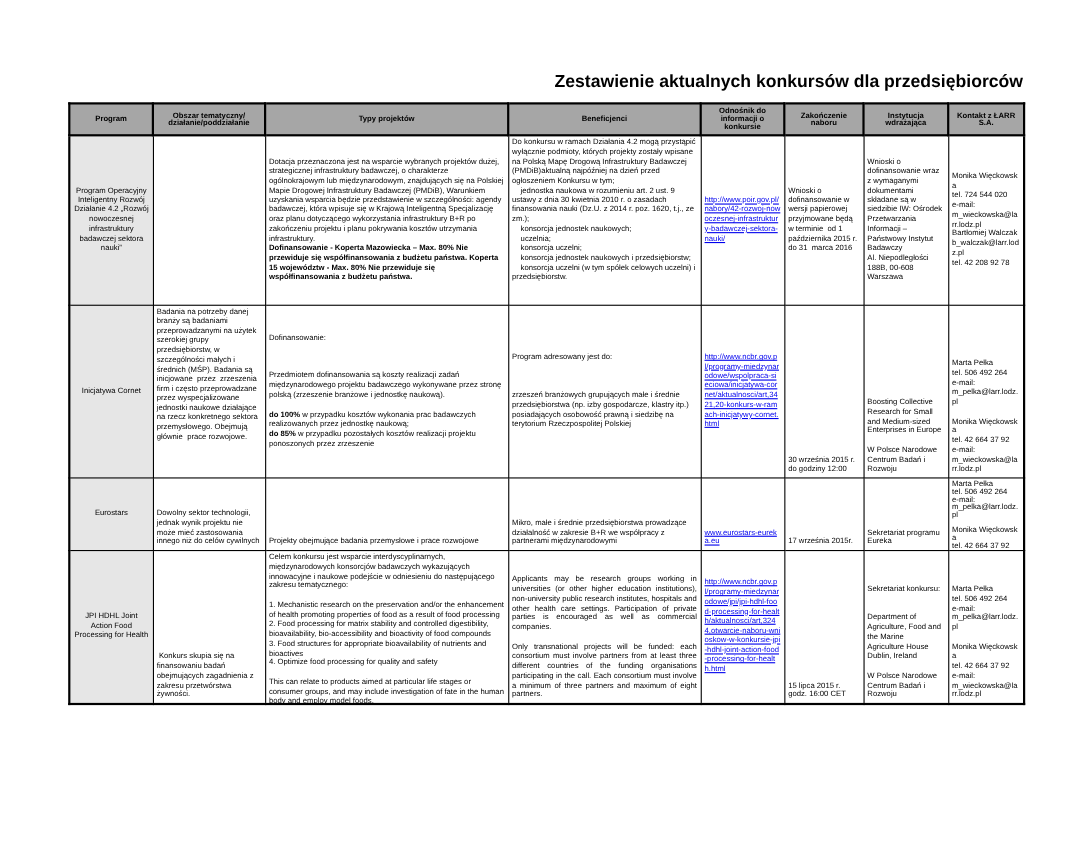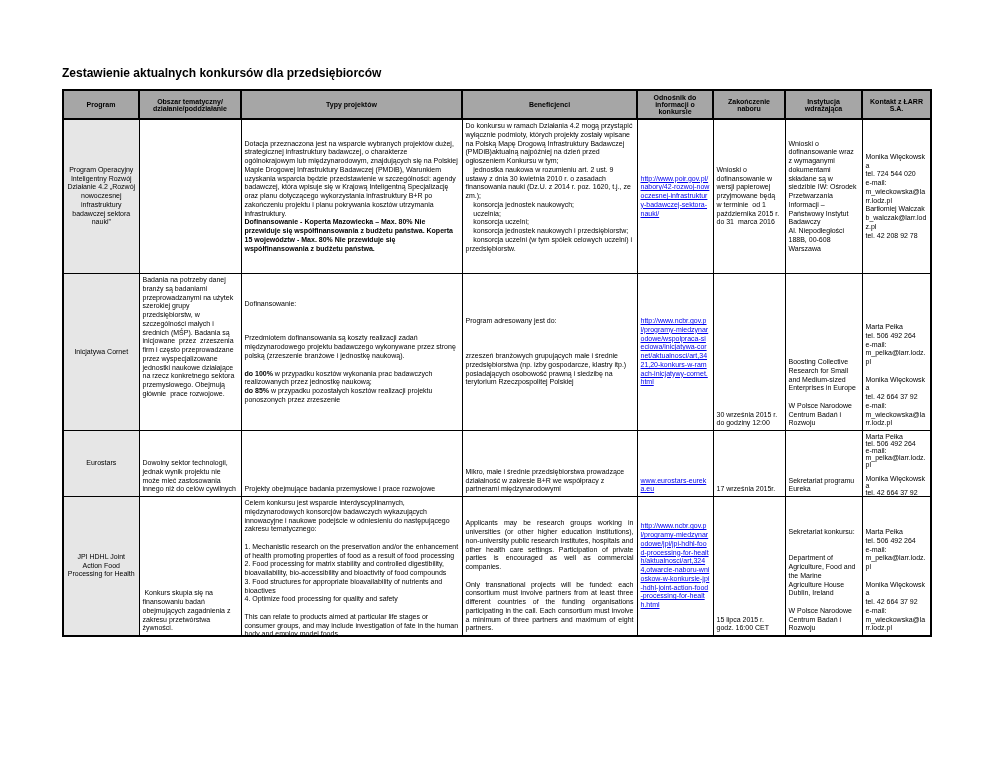--- a/index.html
+++ b/index.html
@@ -1,22 +1,22 @@
 <!DOCTYPE html>
 <html><head>
 <meta charset="utf-8">
 <style>
   html,body { margin:0; padding:0; }
   body {
     width:992px; height:766px; background:#ffffff; overflow:hidden;
     font-family:"Liberation Sans", sans-serif; color:#000;
   }
   .title {
-    width:868px; margin:66px 0 0 62px; text-align:left;
-    font-size:12px; font-weight:bold;
+    width:868px; margin:66px 0 0 62px; text-align:right;
+    font-size:16px; font-weight:bold;
   }
   table.konkursy {
     border-collapse:collapse; table-layout:fixed;
     width:868px; margin:9px 0 0 62px;
     border:2px solid #000;
   }
   th, td { border:1px solid #000; padding:0; vertical-align:top; }
   thead th {
     border:2px solid #000; background:#a6a6a6;
     font-size:7px; font-weight:bold; text-align:center;

